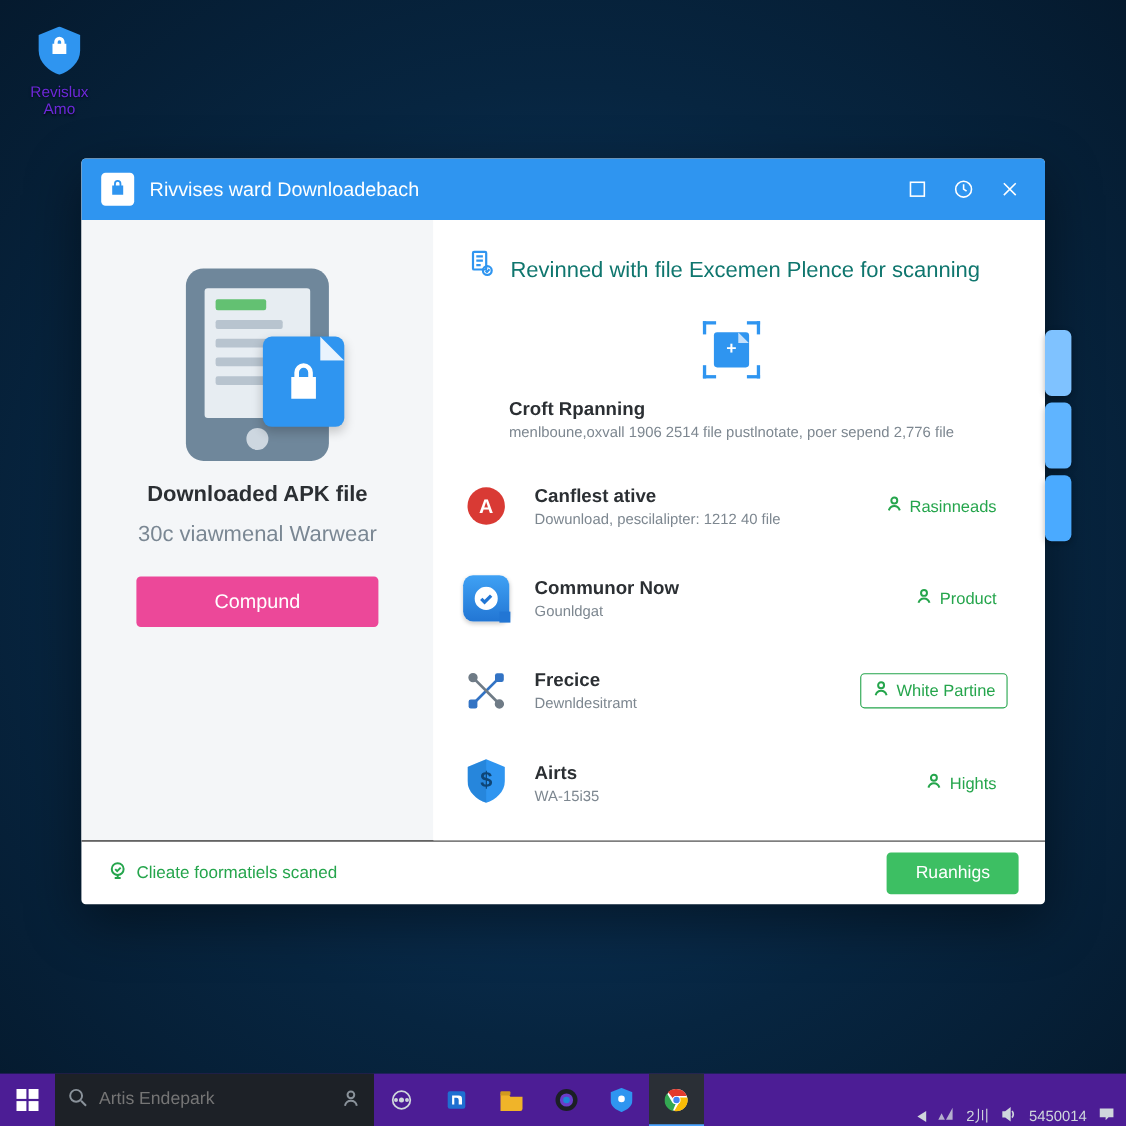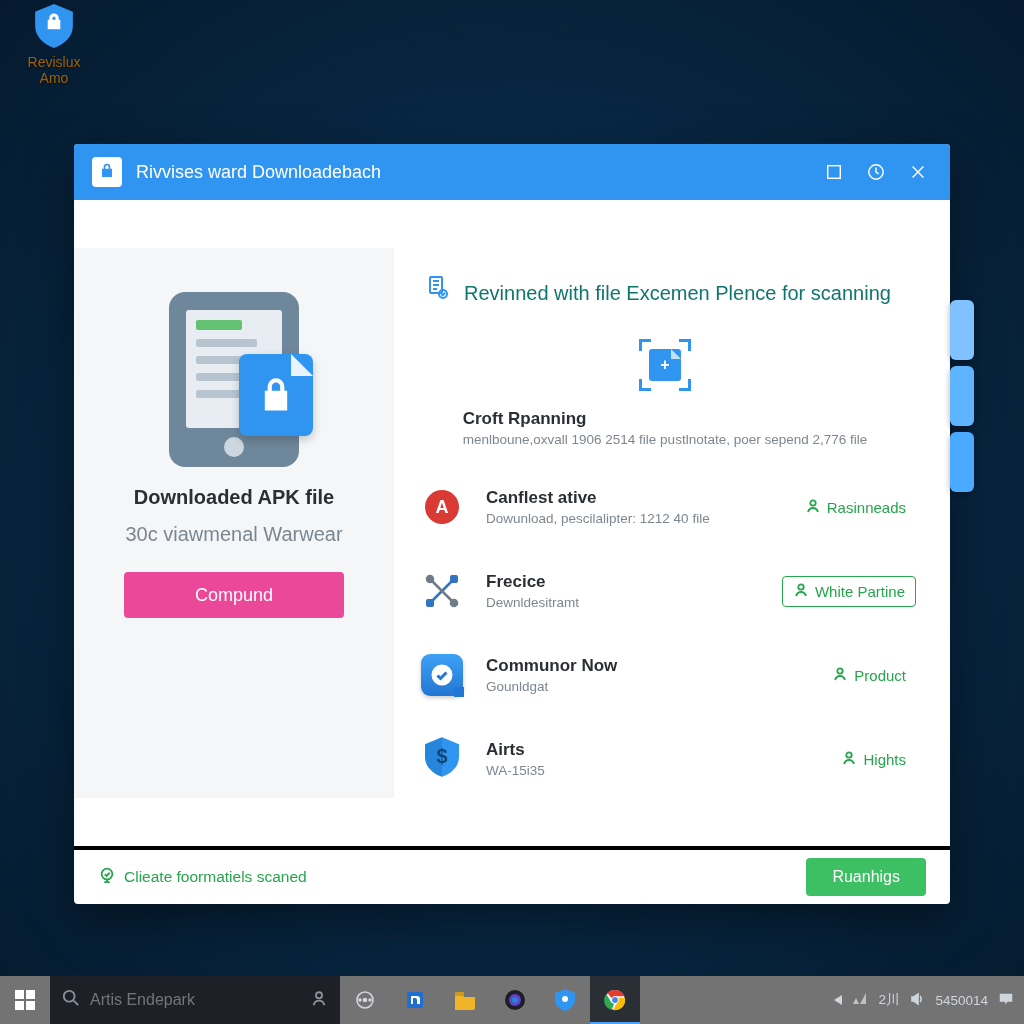--- a/index.html
+++ b/index.html
@@ -2,29 +2,29 @@
 <html><head>
 <meta charset="utf-8">
 <style>
   * { box-sizing: border-box; margin: 0; padding: 0; font-family: 'Segoe UI', Tahoma, sans-serif; }
   body {
     width: 1024px; height: 1024px; overflow: hidden;
     background: radial-gradient(ellipse at center, #0e3d6b 0%, #072540 60%, #051a2e 100%);
     position: relative;
   }
   
-  .desktop-icon { position: absolute; top: 4px; left: 18px; width: 72px; text-align: center; color: #a16207; }
+  .desktop-icon { position: absolute; top: 24px; left: 18px; width: 72px; text-align: center; color: #6d28d9; }
   .desktop-icon svg { width: 40px; height: 44px; }
   .desktop-icon .lbl { font-size: 14px; line-height: 1.15; margin-top: 2px; text-shadow: 0 1px 2px rgba(0,0,0,.6); }
 
   
   .window {
-    position: absolute; left: 74px; top: 144px; width: 876px; height: 760px;
+    position: absolute; left: 74px; top: 144px; width: 876px; height: 678px;
     background: #fff; border-radius: 4px; box-shadow: 0 16px 50px rgba(0,0,0,.45);
-    display: flex; flex-direction: column; overflow: hidden; gap: 48px;
+    display: flex; flex-direction: column; overflow: hidden;
   }
   .titlebar {
     height: 56px; background: #2f95f0; color: #fff; display: flex; align-items: center;
     padding: 0 18px; gap: 14px;
   }
   .titlebar .app-ico {
     width: 30px; height: 30px; background: #fff; border-radius: 4px; display:flex; align-items:center; justify-content:center;
   }
   .titlebar .title { font-size: 18px; font-weight: 500; flex: 1; }
   .win-btn { width: 28px; height: 28px; display:flex; align-items:center; justify-content:center; cursor:pointer; color:#fff; }
@@ -104,39 +104,39 @@
   .docmini { width:30px;height:38px;border:2px solid #9aa7b2;border-radius:3px;position:relative;background:#fff; }
   .docmini::after{content:"";position:absolute;top:7px;left:5px;right:5px;height:18px;background:repeating-linear-gradient(#9aa7b2 0 2px, transparent 2px 6px);}
   .bluecheck { width:42px;height:42px;border-radius:9px;background:linear-gradient(#3fa1f4,#2276d4);display:flex;align-items:center;justify-content:center;position:relative;box-shadow:0 2px 4px rgba(0,0,0,.2);}
   .bluecheck svg{width:22px;height:22px;}
   .bluecheck::after{content:"";position:absolute;right:-1px;bottom:-1px;width:10px;height:10px;background:#2276d4;}
   .tools { width:40px;height:40px;display:flex;align-items:center;justify-content:center; }
   .shield2 svg{width:34px;height:40px;}
 
   
   .winfoot {
-    height: 58px; border-top:4px solid #000000; display:flex; align-items:center; padding: 0 24px;
+    height: 58px; border-top:1px solid #000000; display:flex; align-items:center; padding: 0 24px;
     justify-content: space-between;
   }
   .winfoot .status { color:#25a54c; font-size:15.5px; display:flex; align-items:center; gap:8px; }
   .winfoot .status svg { width:18px; height:18px; }
   .winfoot .run {
     background:#3dbf63; color:#fff; border:none; border-radius:4px; font-size:16px; padding: 10px 26px; cursor:pointer;
   }
 
   
   .sidetabs { position:absolute; left: 950px; top: 300px; display:flex; flex-direction:column; gap:6px; }
   .sidetabs div { width:24px;height:60px;background:#7fc2ff;border-radius:6px;box-shadow:0 2px 6px rgba(0,0,0,.3); }
   .sidetabs div:nth-child(2){background:#5fb4ff;}
   .sidetabs div:nth-child(3){background:#4aaaff;}
 
   
   .taskbar {
-    position:absolute; left:0; right:0; bottom:0; height:48px; background:#737373;
-    display:flex; align-items:center; color:#cfd6dc;
+    position:absolute; left:0; right:0; bottom:0; height:48px; background:#4c1d95;
+    display:flex; align-items:flex-end; color:#cfd6dc;
   }
   .start { width:50px; height:48px; display:flex; align-items:center; justify-content:center; cursor:pointer; }
   .start .grid { width:20px;height:20px;display:grid;grid-template-columns:1fr 1fr;grid-template-rows:1fr 1fr;gap:2px;}
   .start .grid span{background:#fff;}
   .search {
     height:48px; width:290px; background:#1d2127; display:flex; align-items:center; padding:0 12px; gap:10px;
   }
   .search input { flex:1; background:transparent; border:none; outline:none; color:#cfd6dc; font-size:16px; }
   .search svg { width:18px; height:18px; stroke:#8a929a; fill:none; stroke-width:2; }
   .task-icons { display:flex; height:48px; }
@@ -251,20 +251,41 @@
     <div class="act ">
       <span><svg viewBox="0 0 16 16" fill="none" stroke="#25a54c" stroke-width="1.8">
                   <circle cx="8" cy="5" r="2.7"></circle>
                   <path d="M3 14c1-3 3.2-4 5-4s4 1 5 4"></path>
                 </svg></span>
       <span>Rasinneads</span>
             </div>
           </div>
           <div class="row">
     <div class="ico">
+              <div class="bluecheck">
+                <svg viewBox="0 0 22 22" fill="none" stroke="#fff" stroke-width="3">
+                  <circle cx="11" cy="11" r="9" fill="#fff"></circle>
+                  <path stroke="#2276d4" d="M6.5 11.5l3 3 6-6"></path>
+                </svg>
+              </div>
+            </div>
+    <div class="txt">
+      <div class="t">Communor Now</div>
+      <div class="d">Gounldgat</div>
+    </div>
+    <div class="act ">
+      <span><svg viewBox="0 0 16 16" fill="none" stroke="#25a54c" stroke-width="1.8">
+                  <circle cx="8" cy="5" r="2.7"></circle>
+                  <path d="M3 14c1-3 3.2-4 5-4s4 1 5 4"></path>
+                </svg></span>
+      <span>Product</span>
+            </div>
+          </div>
+          <div class="row">
+    <div class="ico">
               <div class="tools">
                 <svg viewBox="0 0 40 40" fill="none" stroke="#6f7b86" stroke-width="2.5">
                   <path d="M8 32L32 8" stroke="#3273c4"></path>
                   <path d="M8 8l24 24"></path>
                   <circle cx="8" cy="8" r="3" fill="#6f7b86"></circle>
                   <circle cx="32" cy="32" r="3" fill="#6f7b86"></circle>
                   <rect x="28" y="4" width="8" height="8" rx="2" fill="#3273c4" stroke="none"></rect>
                   <rect x="4" y="28" width="8" height="8" rx="2" fill="#3273c4" stroke="none"></rect>
                 </svg>
               </div>
@@ -276,41 +297,20 @@
     <div class="act boxed">
       <span><svg viewBox="0 0 16 16" fill="none" stroke="#25a54c" stroke-width="1.8">
                   <circle cx="8" cy="5" r="2.7"></circle>
                   <path d="M3 14c1-3 3.2-4 5-4s4 1 5 4"></path>
                 </svg></span>
       <span>White Partine</span>
             </div>
           </div>
           <div class="row">
     <div class="ico">
-              <div class="bluecheck">
-                <svg viewBox="0 0 22 22" fill="none" stroke="#fff" stroke-width="3">
-                  <circle cx="11" cy="11" r="9" fill="#fff"></circle>
-                  <path stroke="#2276d4" d="M6.5 11.5l3 3 6-6"></path>
-                </svg>
-              </div>
-            </div>
-    <div class="txt">
-      <div class="t">Communor Now</div>
-      <div class="d">Gounldgat</div>
-    </div>
-    <div class="act ">
-      <span><svg viewBox="0 0 16 16" fill="none" stroke="#25a54c" stroke-width="1.8">
-                  <circle cx="8" cy="5" r="2.7"></circle>
-                  <path d="M3 14c1-3 3.2-4 5-4s4 1 5 4"></path>
-                </svg></span>
-      <span>Product</span>
-            </div>
-          </div>
-          <div class="row">
-    <div class="ico">
               <div class="shield2"><svg viewBox="0 0 24 28">
                   <path fill="#2f95f0" d="M12 0l12 5v9c0 7-6 12-12 14C6 26 0 21 0 14V5z"></path>
                   <path fill="#1669b7" d="M12 0v28C6 26 0 21 0 14V5z" opacity=".35"></path>
                   <text x="12" y="18" text-anchor="middle" fill="#0e4576" font-size="14" font-weight="700">$</text>
                 </svg></div>
             </div>
     <div class="txt">
       <div class="t">Airts</div>
       <div class="d">WA-15i35</div>
     </div>

